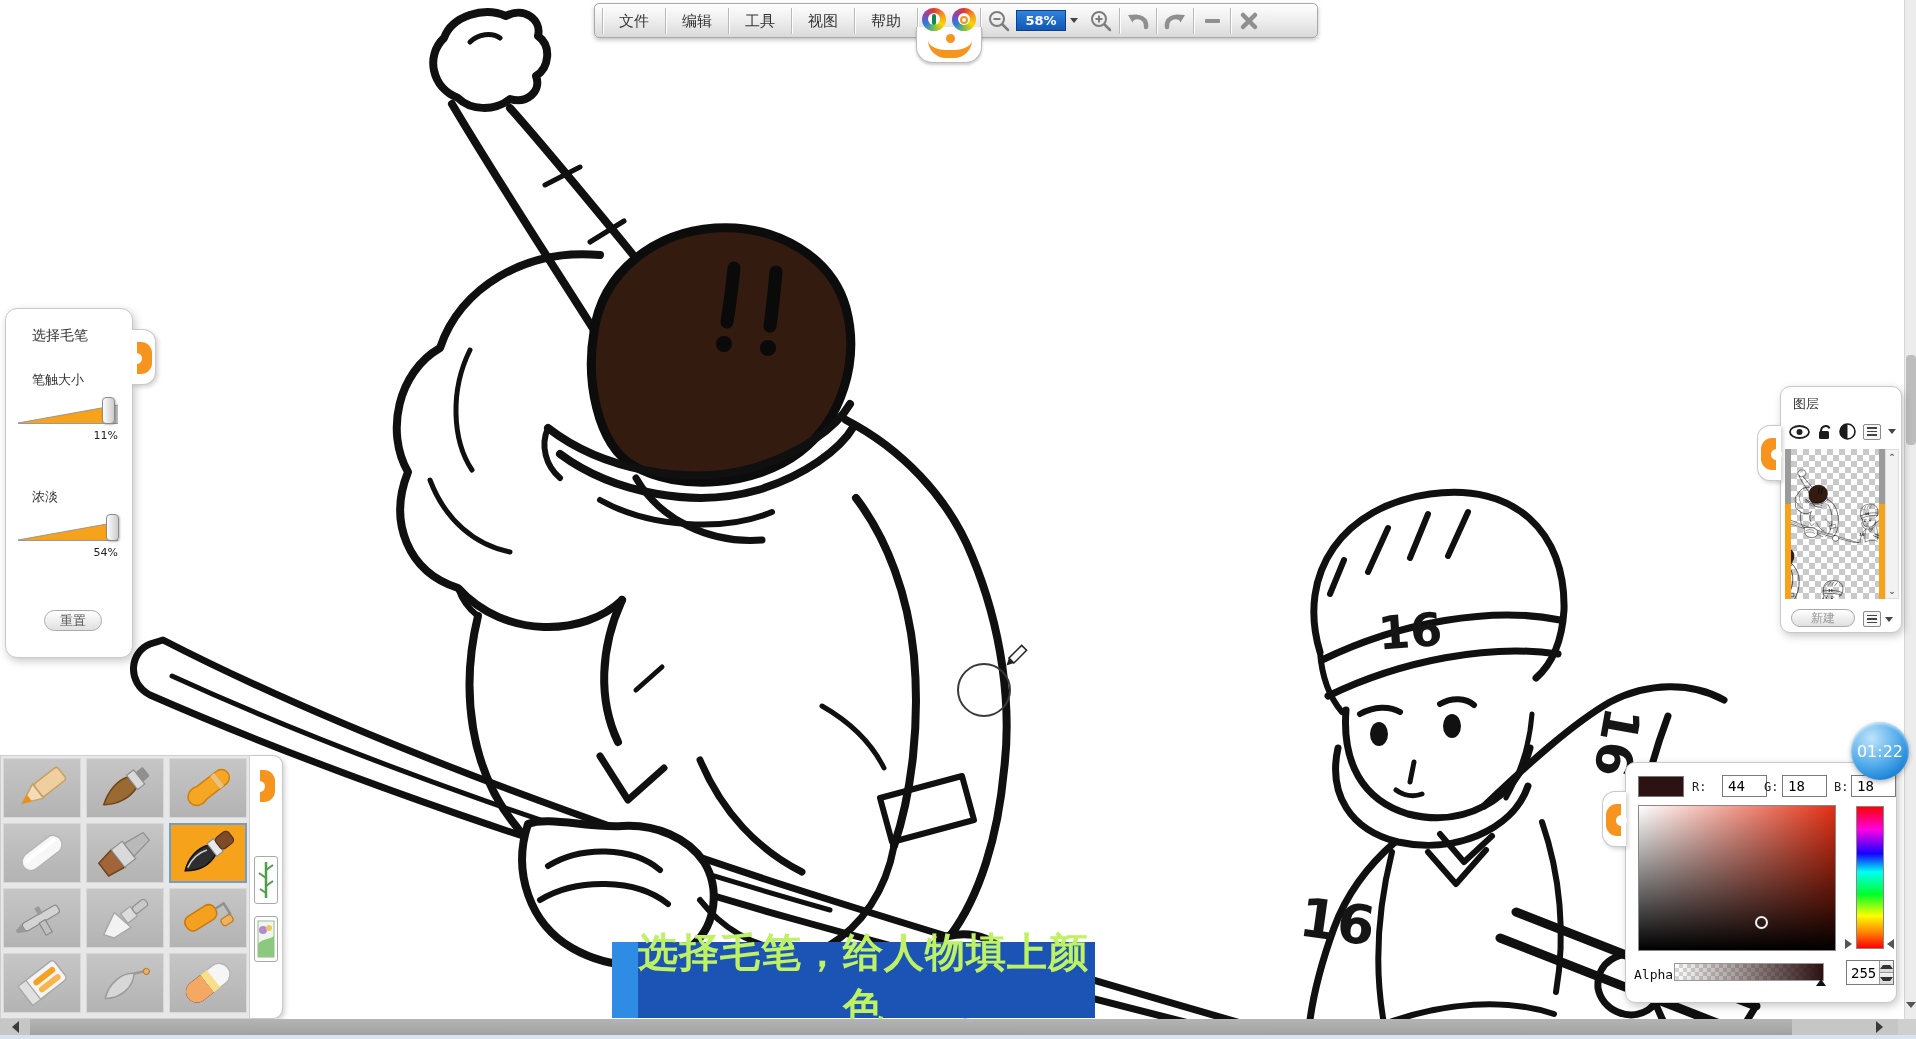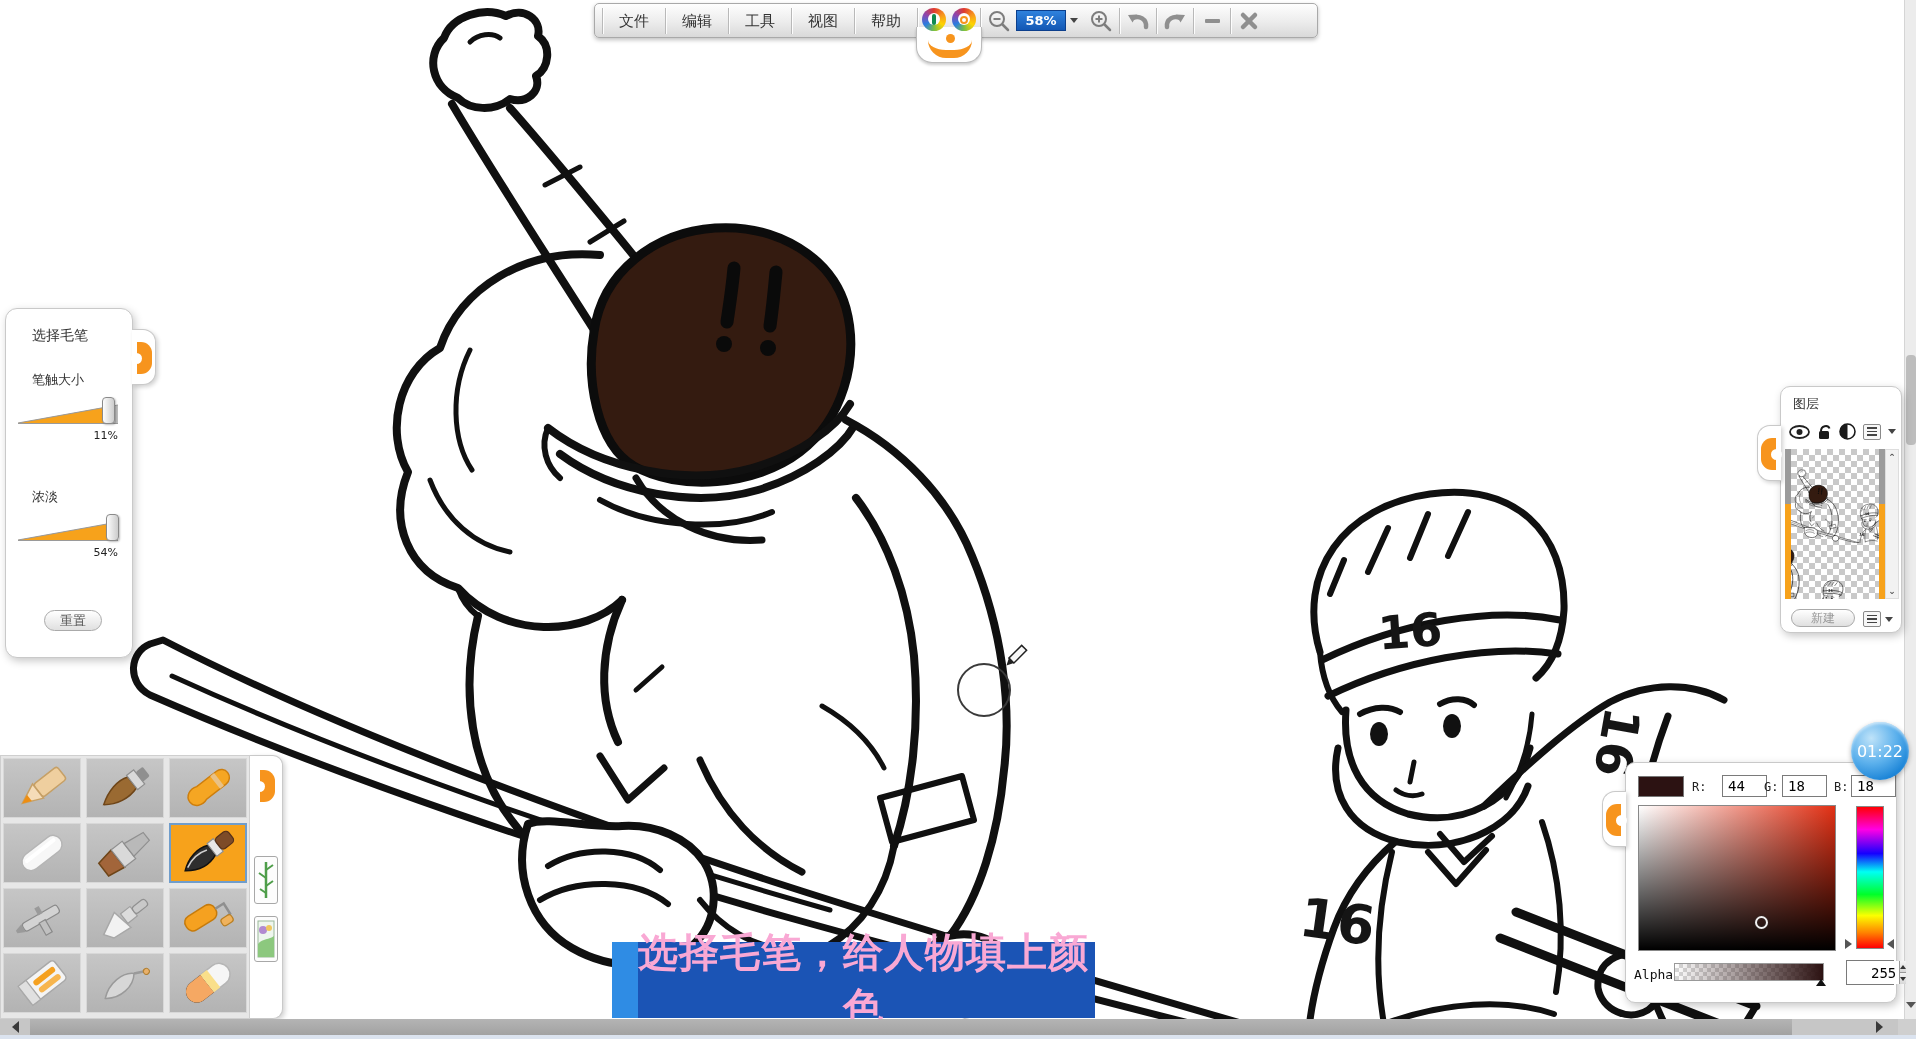--- a/index.html
+++ b/index.html
@@ -126,37 +126,37 @@
   .hm-right { left:261px; top:176px; border-right:7px solid #555; }
   .alpha-label { position:absolute; left:8px; top:204px; font:13px "DejaVu Sans Mono",monospace; color:#111; }
   .alpha-slider { position:absolute; left:48px; top:200px; width:150px; height:18px; border:1px solid #999;
     background-image:linear-gradient(to right,rgba(44,18,18,0),rgba(44,18,18,1)),
       linear-gradient(45deg,#d8d8d8 25%,transparent 25%,transparent 75%,#d8d8d8 75%),
       linear-gradient(45deg,#d8d8d8 25%,#ffffff 25%,#ffffff 75%,#d8d8d8 75%);
     background-size:100% 100%, 8px 8px, 8px 8px; background-position:0 0,0 0,4px 4px; }
   .alpha-mark { position:absolute; left:190px; top:216px; width:0; height:0;
     border-left:5px solid transparent; border-right:5px solid transparent; border-bottom:7px solid #111; }
   .spinner { position:absolute; left:220px; top:197px; width:48px; height:25px; border:1px solid #7a7a7a; background:#fff; display:flex; }
-  .spinner input { width:32px; border:none; font:14px "DejaVu Sans Mono",monospace; padding-left:4px;margin-left:20px; }
+  .spinner input { width:32px; border:none; font:14px "DejaVu Sans Mono",monospace; padding-left:4px; }
   .spin-col { width:14px; border-left:1px solid #999; display:flex; flex-direction:column; }
   .spin-col div { flex:1; background:linear-gradient(#f4f4f4,#d8d8d8); display:flex; align-items:center; justify-content:center; }
   .spin-col div + div { border-top:1px solid #999; }
   .tri-up { width:0;height:0;border-left:3px solid transparent;border-right:3px solid transparent;border-bottom:4px solid #333; }
   .tri-dn { width:0;height:0;border-left:3px solid transparent;border-right:3px solid transparent;border-top:4px solid #333; }
 
   
   #timer { position:absolute; left:1851px; top:722px; width:58px; height:58px; border-radius:50%; z-index:40;
     background:radial-gradient(circle at 35% 28%, #bfe3f9, #5bb0ec 45%, #1e86d8 75%, #186fbe);
     box-shadow:0 2px 5px rgba(0,0,0,.3), inset 0 2px 3px rgba(255,255,255,.6);
     display:flex; align-items:center; justify-content:center; color:#fff; font-size:16px; }
 
   
   #banner { position:absolute; left:612px; top:942px; width:483px; height:76px; background:#1b54b5; z-index:15; display:flex; align-items:center; }
   #banner .stripe { position:absolute; left:0; top:0; width:26px; height:76px; background:#2f8ce4; }
-  #banner .btext { width:100%; text-align:center; padding-left:20px; color:#f9a8d4; font-size:40px; font-weight:bold; letter-spacing:1px; }
+  #banner .btext { width:100%; text-align:center; padding-left:20px; color:#bef264; font-size:40px; font-weight:bold; letter-spacing:1px; }
 
   
   #hscroll { position:absolute; left:0; top:1019px; width:1916px; height:16px; background:#c6c6c6; z-index:50; }
   #hscroll .thumb { position:absolute; left:30px; top:0; width:1762px; height:16px;
     background:linear-gradient(#b4b4b4,#a2a2a2); }
   .h-arrow { position:absolute; top:1px; width:26px; height:14px; display:flex; align-items:center; justify-content:center; }
   .chev { width:0; height:0; border-top:6px solid transparent; border-bottom:6px solid transparent; }
   .chev-l { border-right:7px solid #3a3a3a; }
   .chev-r { border-left:7px solid #3a3a3a; }
   #hs-corner { position:absolute; left:1898px; top:1019px; width:18px; height:16px; background:#cfcfcf; z-index:50; }

